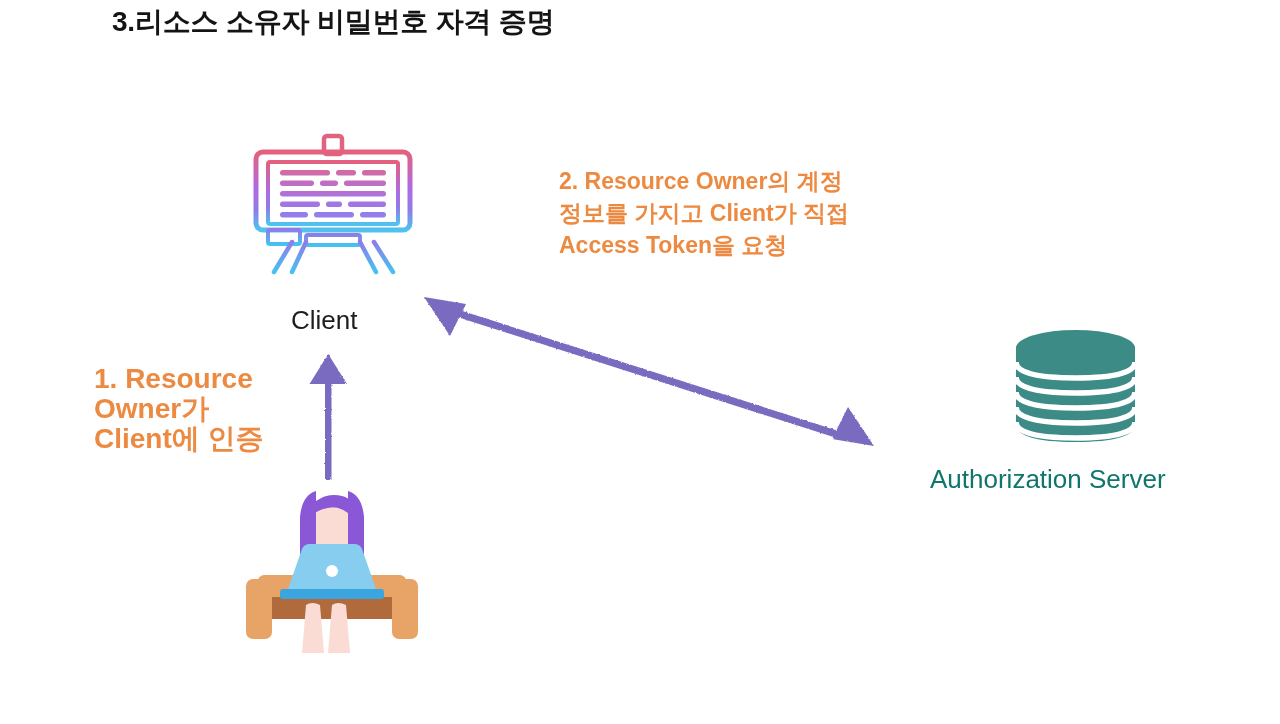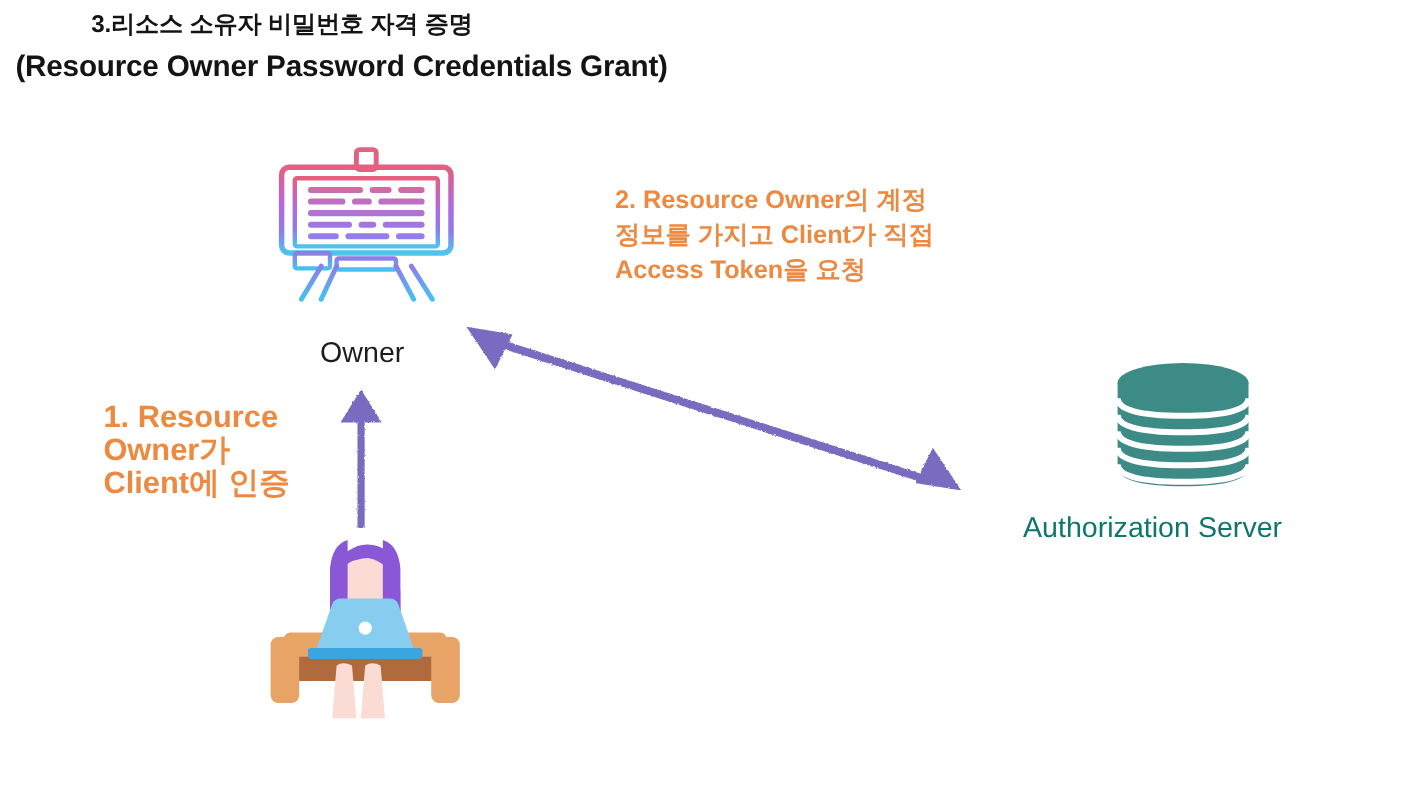--- a/index.html
+++ b/index.html
@@ -25,22 +25,22 @@
     left: 0;
     top: 4px;
     width: 1280px;
     text-align: left;
     color: #141414;
     font-weight: 700;
     letter-spacing: -0.2px;
   }
   .title-line1 {
     margin: 0 0 2px 0;
-    padding-left: 83px;
-    font-size: 22px;
+    padding-left: 112px;
+    font-size: 28px;
     line-height: 36px;
     font-weight: 700;
   }
   .title-line2 {
     margin: 0;
     padding-left: 14px;
     font-size: 27px;
     line-height: 36px;
     font-weight: 700;
   }
@@ -91,21 +91,20 @@
 
   svg { display: block; overflow: visible; }
 </style>
 </head>
 <body>
 
 <div id="canvas">
 
   <div class="title-block">
     <div class="title-line1">3.리소스 소유자 비밀번호 자격 증명</div>
-    <div class="title-line2">(Resource Owner Password Credentials Grant)</div>
   </div>
 
   <div class="icon-wrap" id="icon-client">
     <svg width="170" height="145" viewBox="0 0 170 145">
       <defs>
         <linearGradient id="gradBoard" x1="0" y1="0" x2="0" y2="1">
           <stop offset="0%" stop-color="#e4607e"></stop>
           <stop offset="45%" stop-color="#b06ae0"></stop>
           <stop offset="75%" stop-color="#8f7ce8"></stop>
           <stop offset="100%" stop-color="#4ec3f0"></stop>
@@ -168,21 +167,21 @@
       <path d="M 44 110 L 26 140" fill="none" stroke="url(#gradLegs)" stroke-width="4.5" stroke-linecap="round"></path>
       <path d="M 58 110 L 44 140" fill="none" stroke="url(#gradLegs)" stroke-width="4.5" stroke-linecap="round"></path>
       <path d="M 26 140 L 44 140" fill="none" stroke="url(#gradLegs)" stroke-width="4.5" stroke-linecap="round"></path>
 
       <path d="M 112 110 L 128 140" fill="none" stroke="url(#gradLegs)" stroke-width="4.5" stroke-linecap="round"></path>
       <path d="M 126 110 L 145 140" fill="none" stroke="url(#gradLegs)" stroke-width="4.5" stroke-linecap="round"></path>
       <path d="M 128 140 L 145 140" fill="none" stroke="url(#gradLegs)" stroke-width="4.5" stroke-linecap="round"></path>
     </svg>
   </div>
 
-  <div class="caption" id="caption-client">Owner</div>
+  <div class="caption" id="caption-client">Client</div>
 
   <div id="arrow-vertical">
     <svg width="60" height="130" viewBox="0 0 60 130">
       <defs>
         <filter id="rough1" x="-30%" y="-30%" width="160%" height="160%">
           <feTurbulence type="fractalNoise" baseFrequency="0.55" numOctaves="3" seed="7" result="n"></feTurbulence>
           <feDisplacementMap in="SourceGraphic" in2="n" scale="2.2" xChannelSelector="R" yChannelSelector="G"></feDisplacementMap>
         </filter>
       </defs>
       <g filter="url(#rough1)" fill="#7a6bc0" stroke="none">

